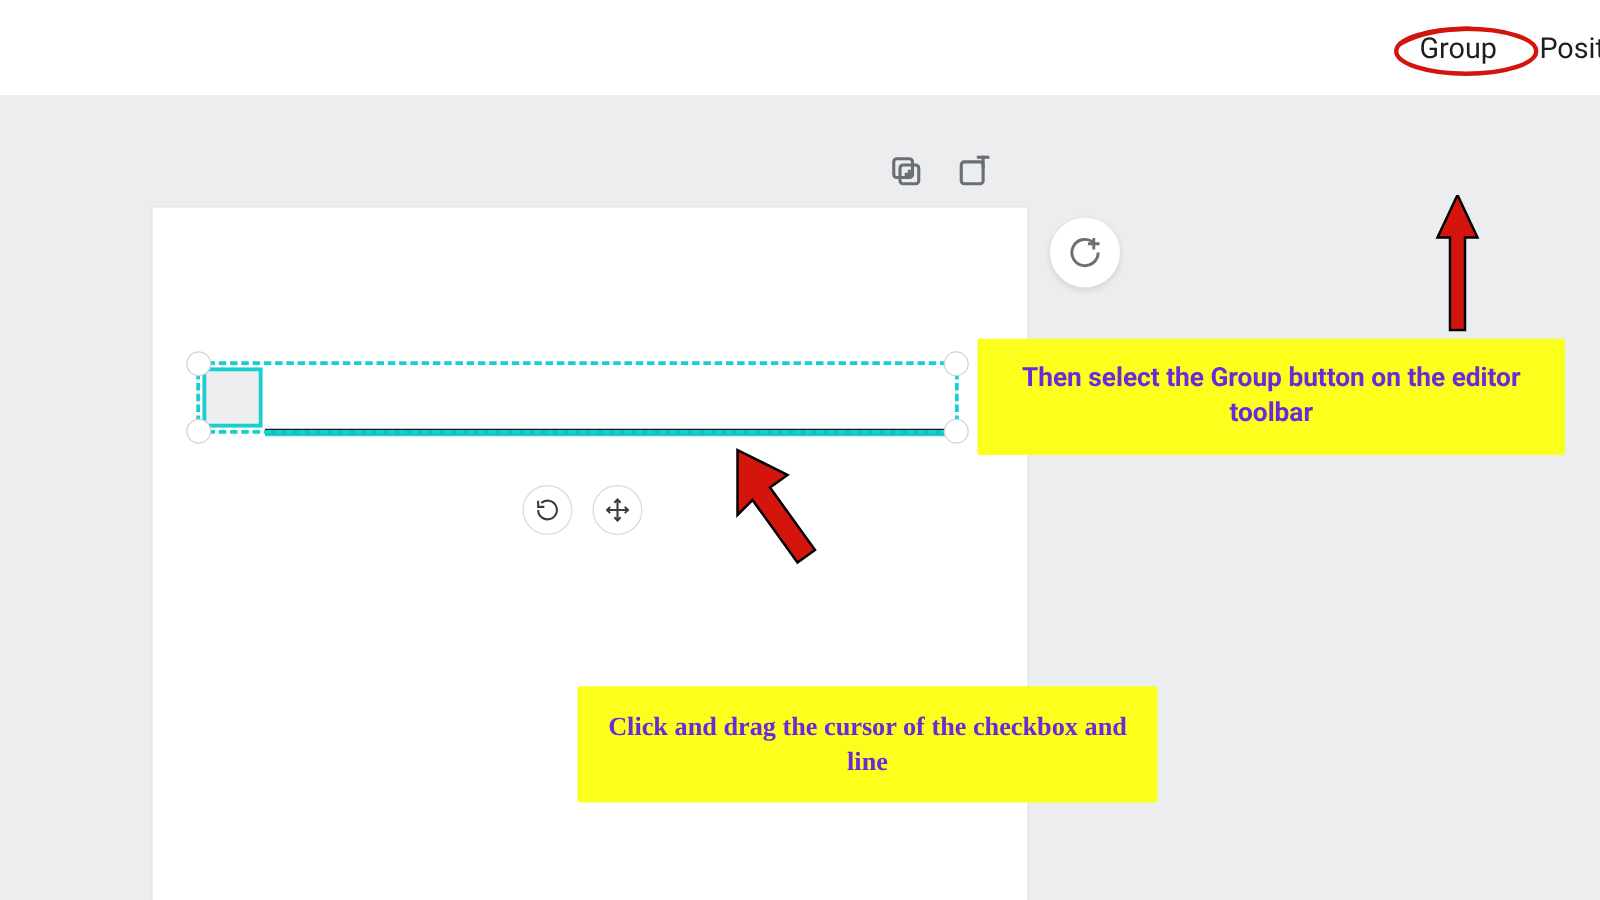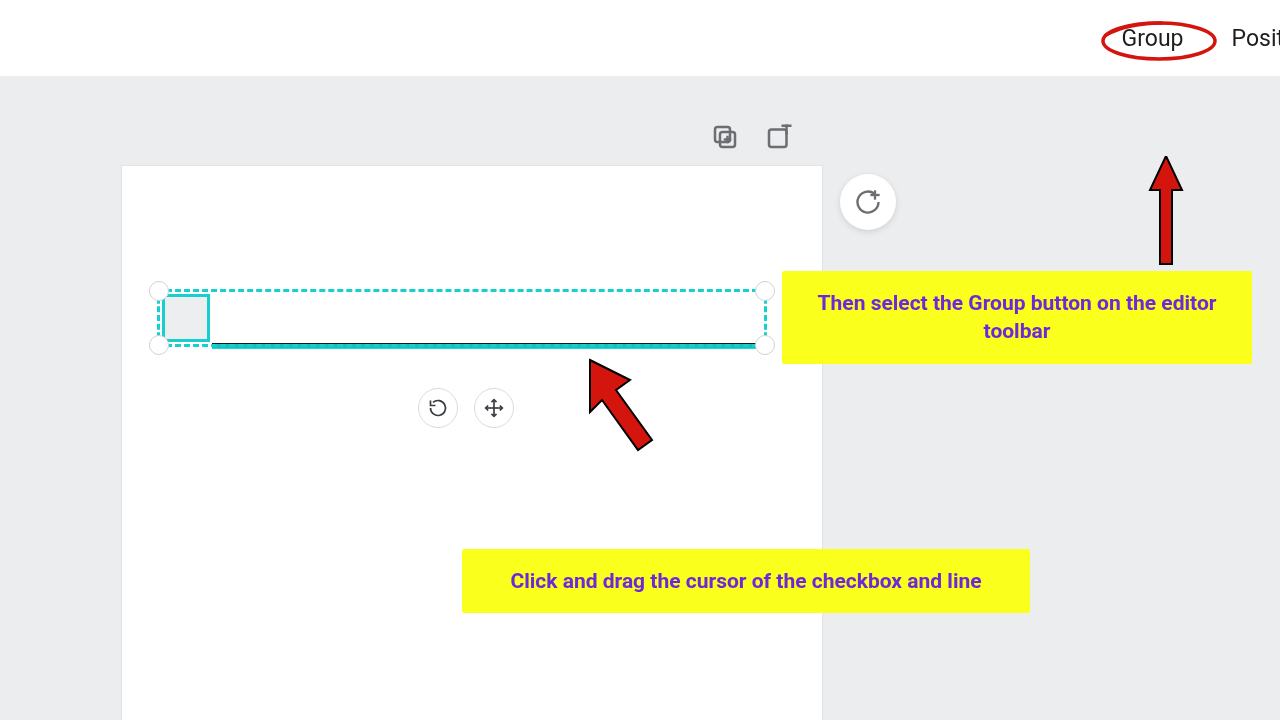--- a/index.html
+++ b/index.html
@@ -13,21 +13,21 @@
   }
   .toolbar {
     position: absolute;
     top: 0; left: 0; right: 0;
     height: 76px;
     background: #fff;
     display: flex;
     justify-content: flex-end;
     align-items: center;
     padding-right: 0;
-    gap: 44px;
+    gap: 30px;
   }
   .toolbar-item {
     font-size: 23px;
     color: #1e1e1e;
     cursor: pointer;
     padding: 6px 2px;
   }
   .group-btn-wrap {
     position: relative;
   }
@@ -138,21 +138,22 @@
     color: #6d28d9;
     line-height: 1.35;
     border-radius: 2px;
   }
   .callout-1 {
     top: 195px; left: 782px;
     width: 470px;
   }
   .callout-2 {
     top: 473px; left: 462px;
-    width: 568px;
+    width: 464px;
+    font-family: Liberation Serif, serif;
   }
   
   .arrow {
     position: absolute;
   }
   .arrow svg { display:block; }
 </style>
 </head>
 <body>
 

